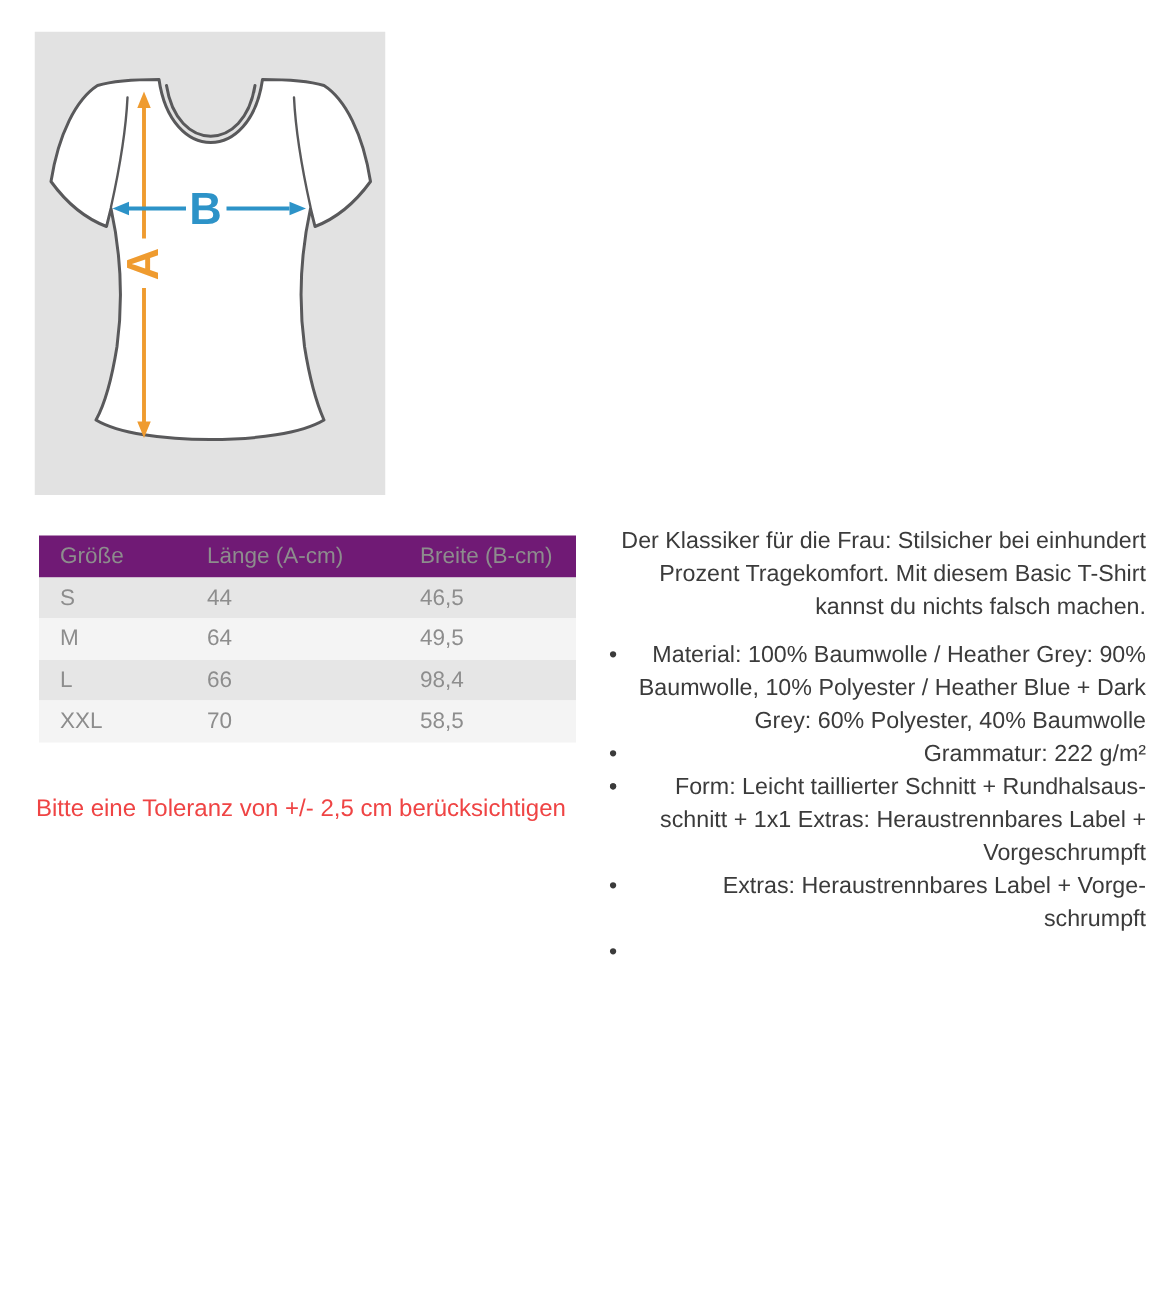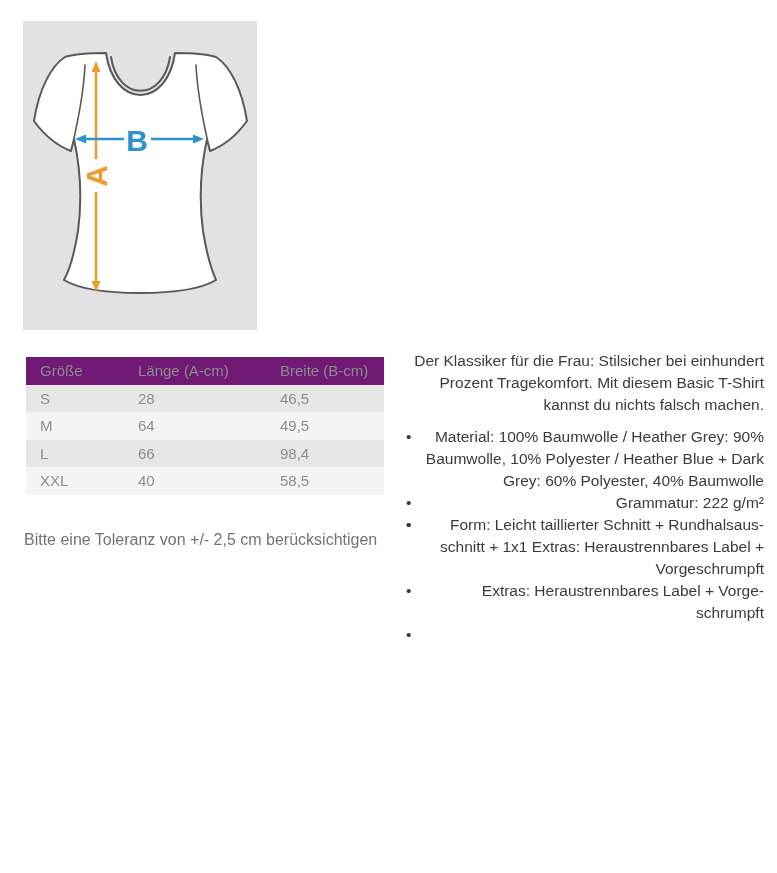--- a/index.html
+++ b/index.html
@@ -27,21 +27,21 @@
   .size-table th, .size-table td {
     font-weight:400; text-align:left; height:27.5px; padding:0; vertical-align:middle;
   }
   .size-table th:first-child, .size-table td:first-child { padding-left:14px; }
   .size-table thead tr { background:#701a75; }
   .size-table tbody tr:nth-child(odd) { background:#e6e6e6; }
   .size-table tbody tr:nth-child(even) { background:#f4f4f4; }
 
   .tolerance {
     position:absolute; left:24px; top:529px; width:380px;
-    font-size:16px; line-height:22px; color:#737373;
+    font-size:16px; line-height:22px; color:#ef4444;
   }
 
   .model-info {
     position:absolute; left:24px; top:672px; width:378px;
     font-size:16px; line-height:25px; color:#2b2b2b;
   }
   .model-info strong { font-weight:700; color:#1e1e1e; }
 
   
   .description {
@@ -111,36 +111,36 @@
     <thead>
       <tr>
         <th>Größe</th>
         <th>Länge (A-cm)</th>
         <th>Breite (B-cm)</th>
       </tr>
     </thead>
     <tbody>
       <tr>
         <td>S</td>
-        <td>28</td>
+        <td>44</td>
         <td>46,5</td>
       </tr>
       <tr>
         <td>M</td>
         <td>64</td>
         <td>49,5</td>
       </tr>
       <tr>
         <td>L</td>
         <td>66</td>
         <td>98,4</td>
       </tr>
       <tr>
         <td>XXL</td>
-        <td>40</td>
+        <td>70</td>
         <td>58,5</td>
       </tr>
     </tbody>
   </table>
 
   <p class="tolerance">Bitte eine Toleranz von +/- 2,5 cm berücksichtigen</p>
 
 
   <div class="description">
     <p>Der Klassiker für die Frau: Stilsicher bei einhun­dert Prozent Tragekomfort. Mit diesem Basic T-Shirt kannst du nichts falsch machen.</p>

